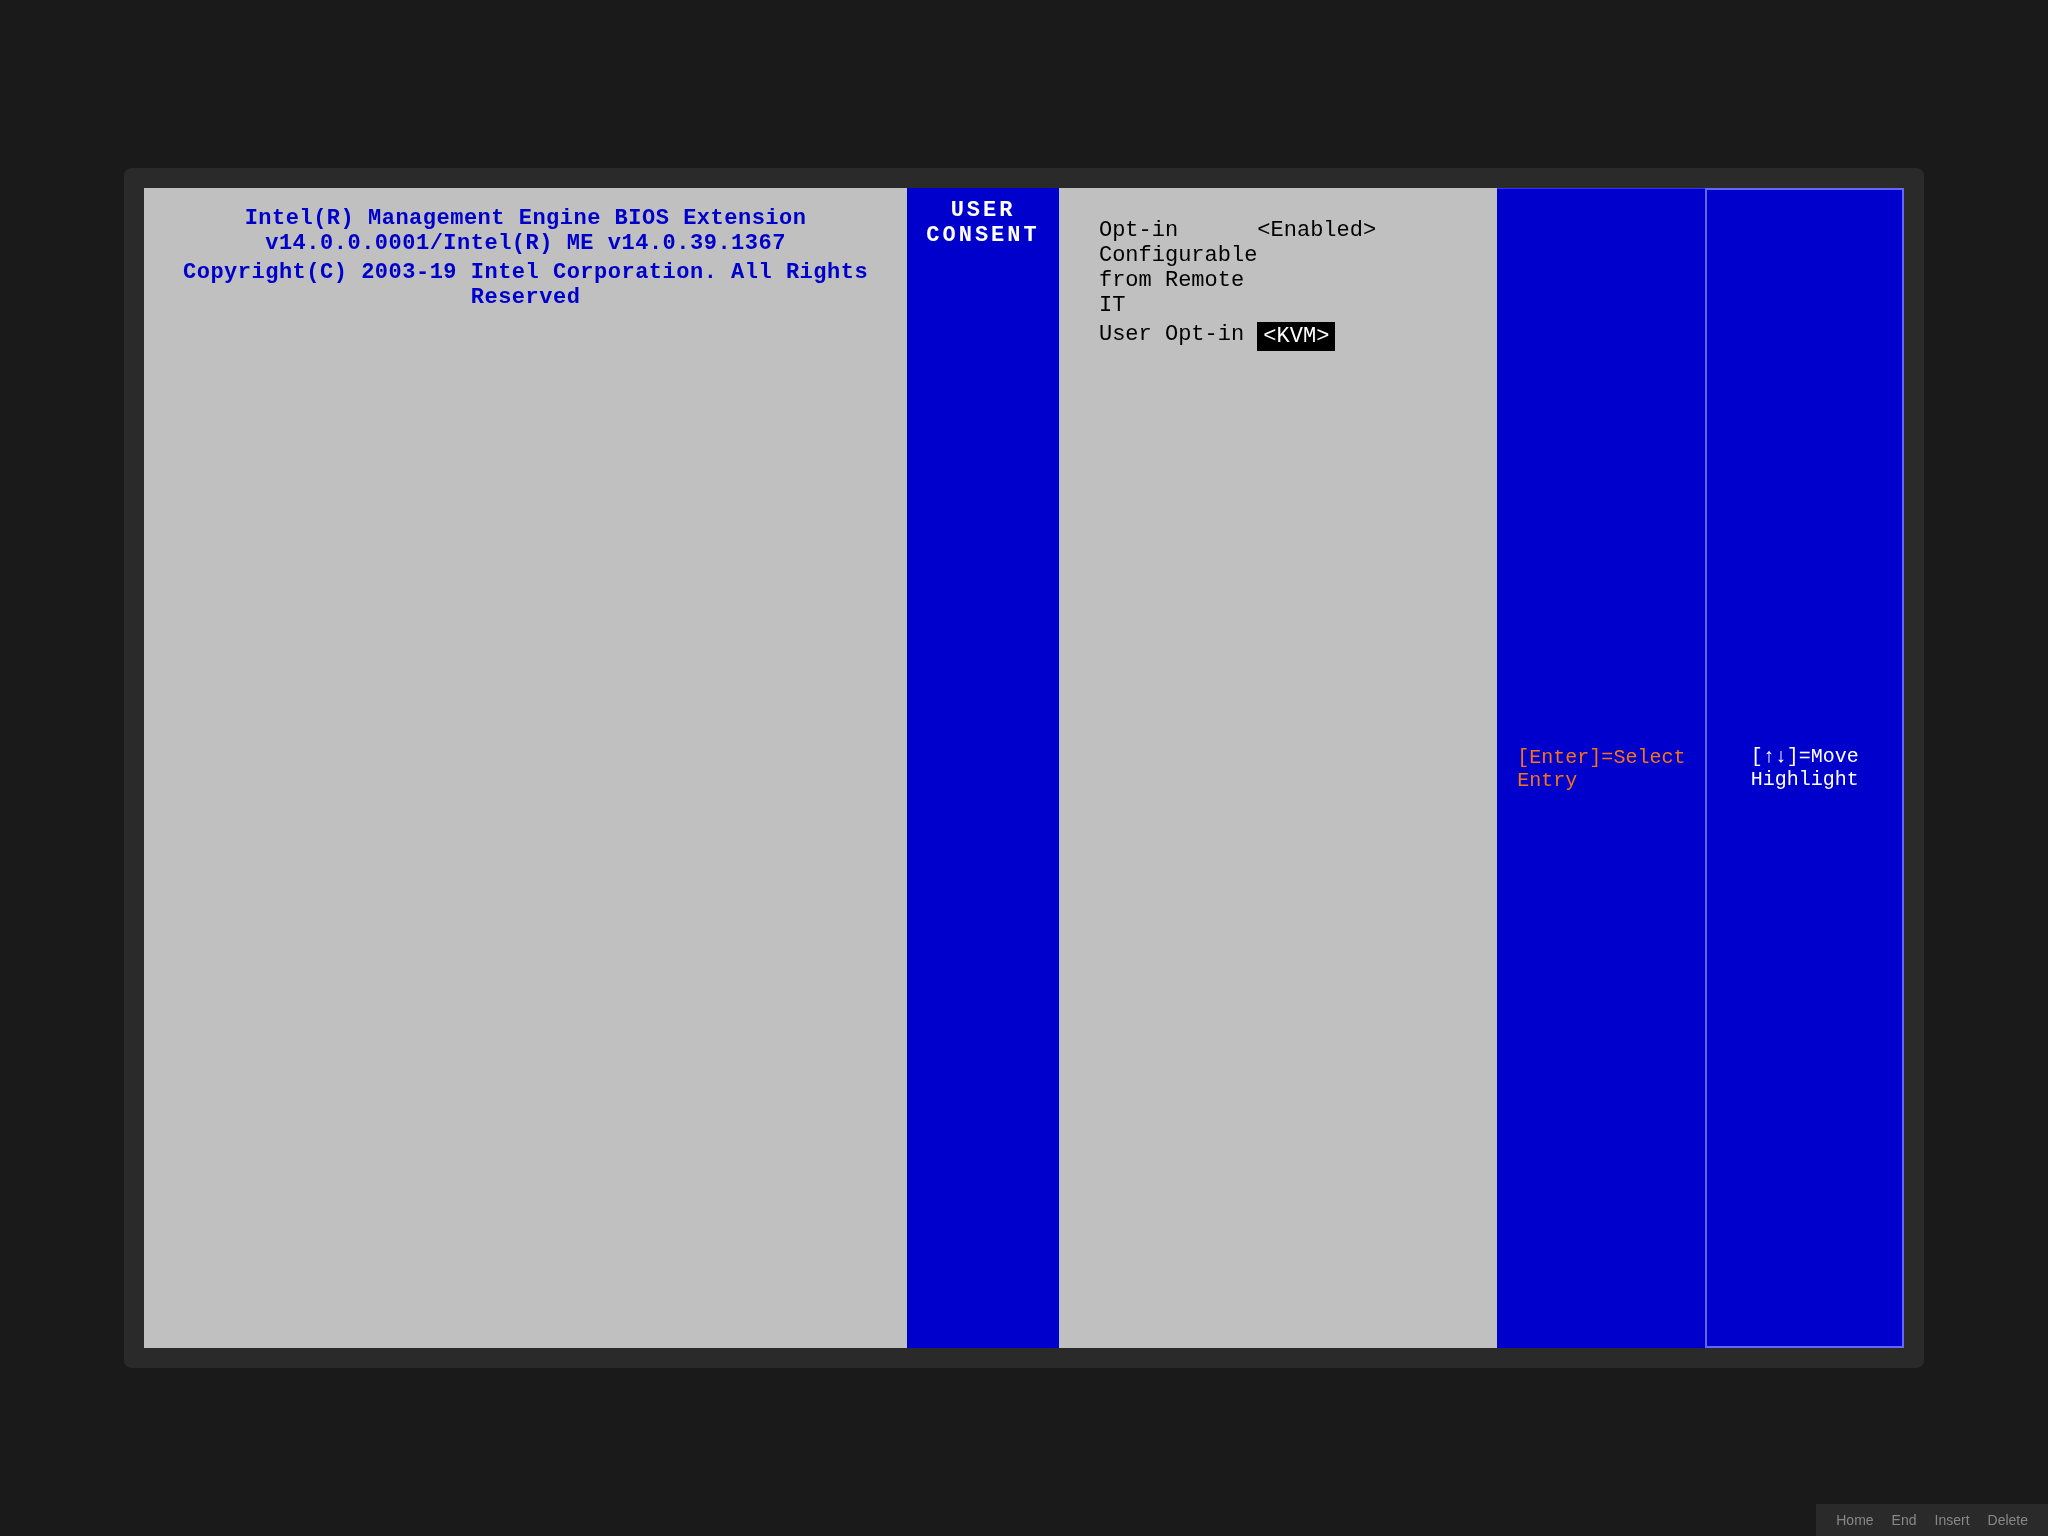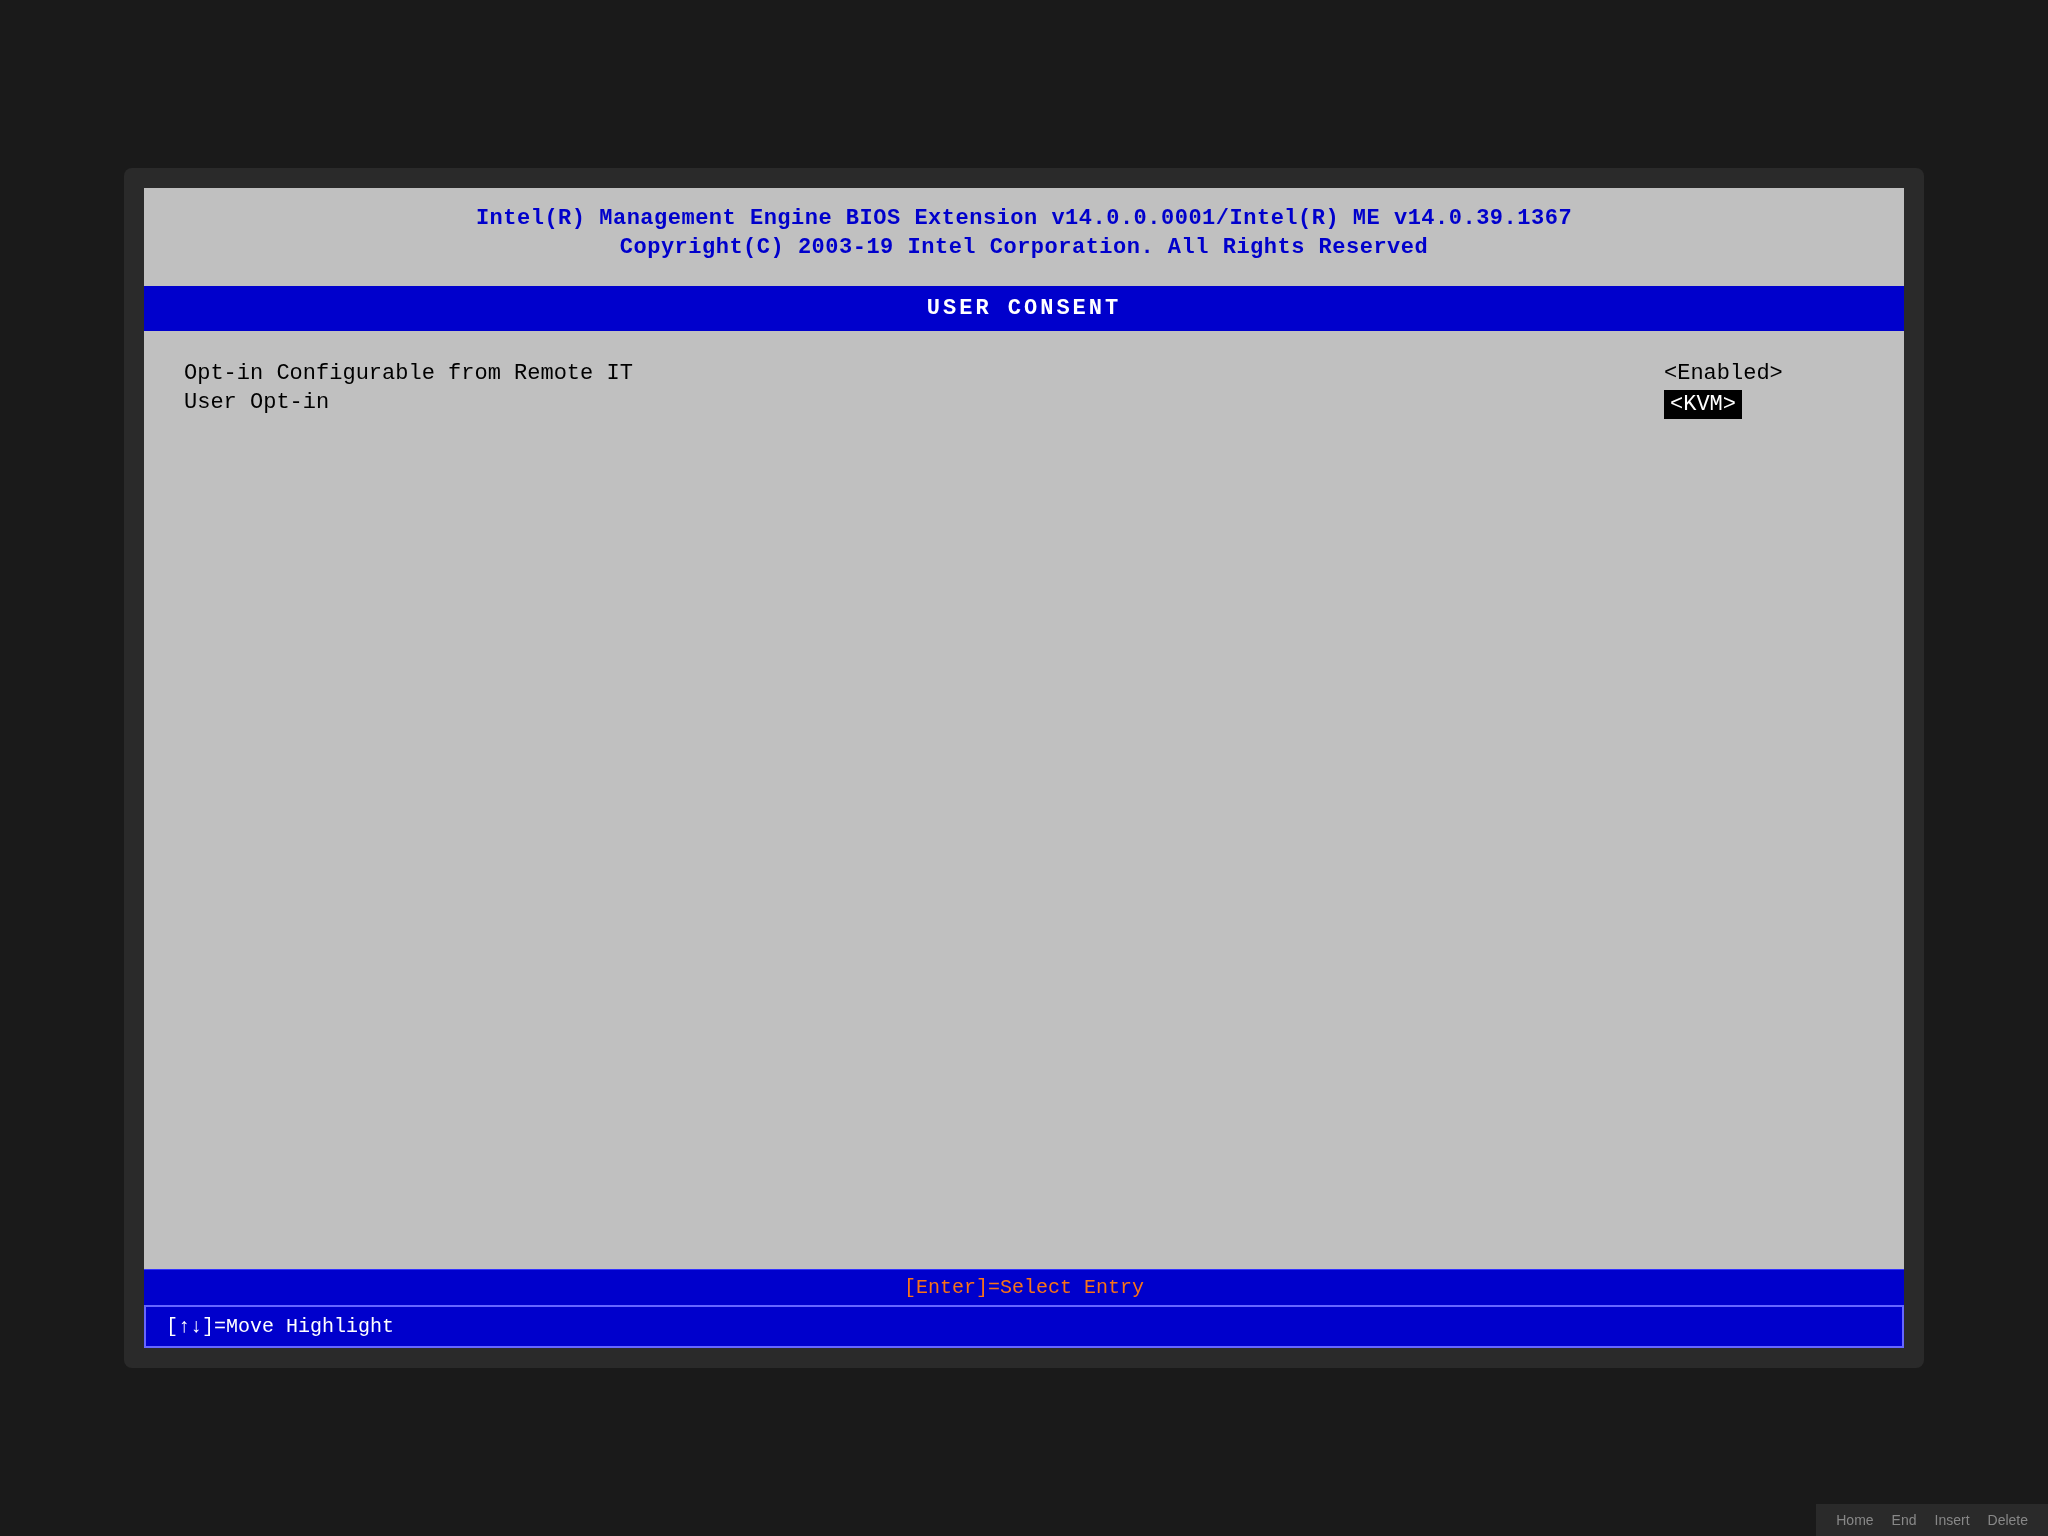--- a/index.html
+++ b/index.html
@@ -28,21 +28,21 @@
       display: flex;
       flex-direction: column;
       position: relative;
     }
 
     .bios-screen {
       width: 100%;
       height: 100%;
       background: #c0c0c0;
       display: flex;
-      flex-direction: column;
+      flex-direction: row;
       position: relative;
       overflow: hidden;
     }
 
     .header-section {
       background: #c0c0c0;
       text-align: center;
       padding: 18px 10px 12px 10px;
     }
 
@@ -58,21 +58,21 @@
       color: #0000cc;
       font-size: 22px;
       font-weight: bold;
       letter-spacing: 0.5px;
     }
 
     .page-title-bar {
       background: #0000cc;
       text-align: center;
       padding: 10px;
-      margin-top: 14px;
+      margin-top: 0;
     }
 
     .page-title-text {
       color: #ffffff;
       font-size: 22px;
       font-weight: bold;
       letter-spacing: 3px;
     }
 
     .main-content {

